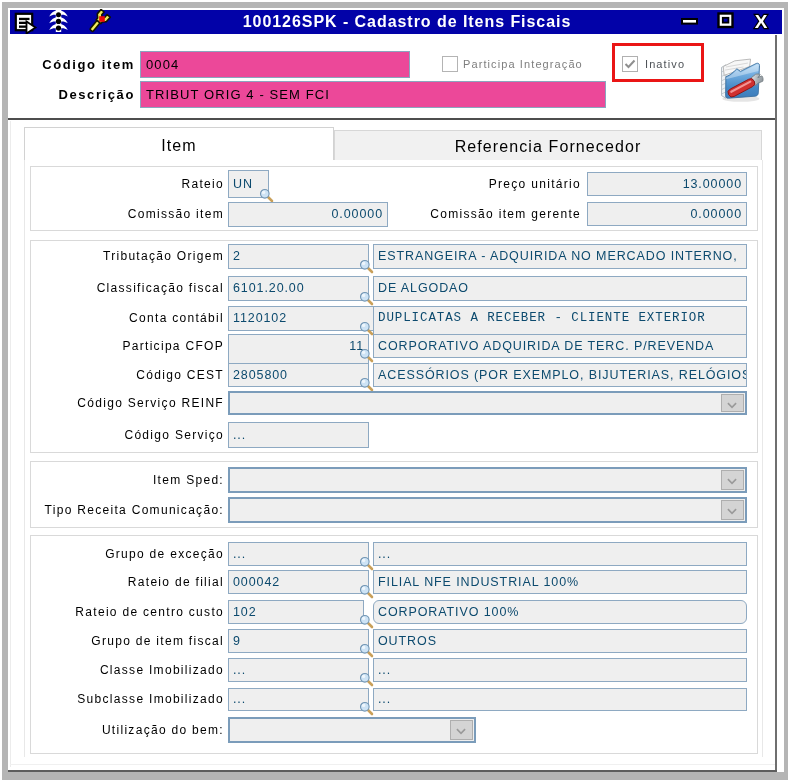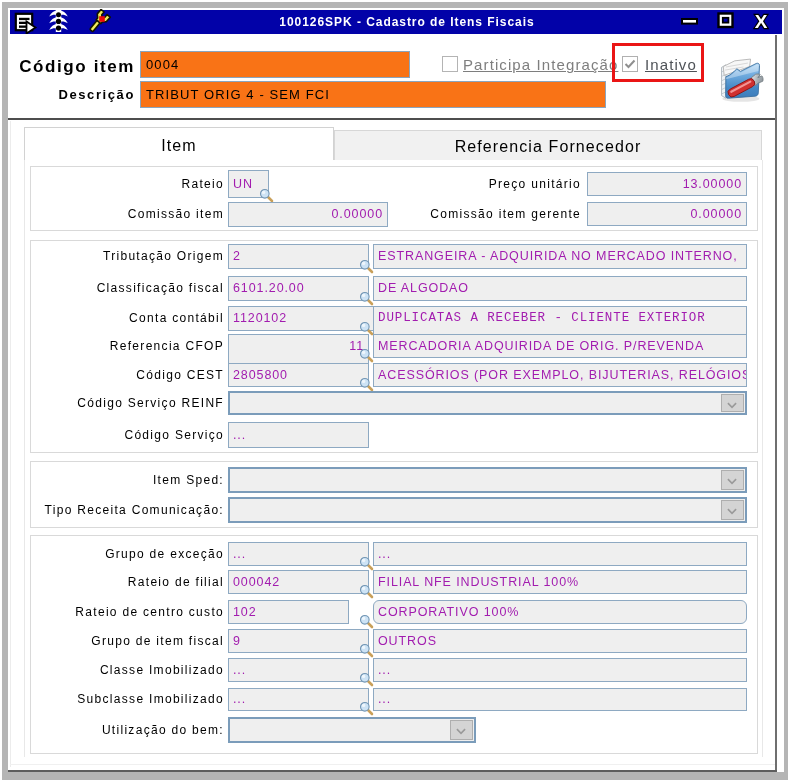--- a/index.html
+++ b/index.html
@@ -3,39 +3,39 @@
 <meta charset="utf-8">
 <style>
   * { margin:0; padding:0; box-sizing:border-box; }
   html,body { width:788px; height:780px; overflow:hidden; background:#fff;
     font-family:"Liberation Sans", sans-serif; }
   .abs { position:absolute; }
   .frame { left:2px; top:2px; width:786px; height:778px; background:#b5b5b5; }
   .win { left:8px; top:8px; width:776px; height:764px; background:#fff; }
   .titlebar { left:10px; top:10px; width:772px; height:24px; background:#0202a8; }
   .title { left:10px; top:10px; width:772px; height:24px; line-height:24px; text-align:center;
-    color:#fff; font-size:12px; font-weight:bold; padding-left:22px; letter-spacing:0.95px; }
+    color:#fff; font-size:16px; font-weight:bold; padding-left:22px; letter-spacing:0.95px; }
   .vline { left:775px; top:35px; width:2px; height:735px; background:#6f6f6f; }
   .hline { left:8px; top:770px; width:769px; height:2px; background:#5e5e5e; }
   .divider { left:8px; top:118px; width:768px; height:2px; background:#4e4e4e; }
   .blb { font-size:13.5px; font-weight:bold; color:#000; text-align:right; white-space:nowrap; letter-spacing:1.6px; }
   .lb { font-size:12px; color:#000; text-align:right; white-space:nowrap;
     right:564px; line-height:24px; letter-spacing:1.3px; }
   .lba { right:207px; }
-  .fld { background:#efefef; border:1px solid #8ea9c2; font-size:12.5px; color:#a21caf;
+  .fld { background:#efefef; border:1px solid #8ea9c2; font-size:12.5px; color:#0c4a6e;
     padding:0 4px; line-height:22px; white-space:nowrap; overflow:hidden; letter-spacing:0.9px; }
-  .hfld { background:#f97316; border:1px solid #8aa5bf; font-size:13px; color:#000;
+  .hfld { background:#ec4899; border:1px solid #8aa5bf; font-size:13px; color:#000;
     padding:0 5px; line-height:26px; white-space:nowrap; overflow:hidden; letter-spacing:1.1px; }
   .rt { text-align:right; }
   .gbox { border:1px solid #d9d9d9; background:#fff; }
   .combo { background:#efefef; border:2px solid #7b9cba; }
   .cbtn { position:absolute; right:1px; top:1px; bottom:1px; width:23px; background:#d4d4d4;
     border:1px solid #aeaeae; }
   .chk { width:16px; height:16px; background:#fff; border:1px solid #b4b4b4; }
-  .cbl { font-size:15px; line-height:17px; white-space:nowrap; letter-spacing:1.1px;text-decoration:underline; }
+  .cbl { font-size:11px; line-height:17px; white-space:nowrap; letter-spacing:1.1px; }
   .tab-act { left:24px; top:127px; width:310px; height:34px; background:#fff;
     border:1px solid #d2d2d2; border-bottom:none; }
   .tab-in { left:334px; top:130px; width:428px; height:31px; background:#f1f1f1;
     border:1px solid #d7d7d7; }
   .tabtxt { width:100%; text-align:center; font-size:16px; color:#000; letter-spacing:1.1px; }
   .page { left:24px; top:160px; width:739px; height:597px; background:#fff;
     border-left:1px solid #e8e8e8; border-right:1px solid #e8e8e8; }
   .redbox { left:612px; top:43px; width:92px; height:39px; border:3.5px solid #ea1515; }
 </style>
 </head>
@@ -76,21 +76,21 @@
   <rect x="2" y="7" width="15" height="4.6" fill="#fff" stroke="#000" stroke-width="2"></rect>
 </svg>
 <svg class="abs" style="left:716px;top:12px" width="20" height="18" viewBox="0 0 20 18">
   <rect x="2.5" y="1.5" width="14" height="13.5" fill="#fff" stroke="#000" stroke-width="2.4"></rect>
   <rect x="6.8" y="5.8" width="5.6" height="4.8" fill="#0202a8" stroke="#000" stroke-width="1.8"></rect>
 </svg>
 <svg class="abs" style="left:749px;top:10px" width="24" height="22" viewBox="0 0 24 22">
   <text x="12" y="17.5" text-anchor="middle" font-family="Liberation Sans" font-weight="bold" font-size="19" fill="#fff" stroke="#000" stroke-width="2.4" paint-order="stroke">X</text>
 </svg>
 
-<div class="abs blb" style="right:653px; top:57px; font-size:17px;">Código item</div>
+<div class="abs blb" style="right:653px; top:57px; font-size:13px;">Código item</div>
 <div class="abs hfld" style="left:140px; top:51px; width:270px; height:27px;">0004</div>
 <div class="abs chk" style="left:442px; top:56px;"></div>
 <div class="abs cbl" style="left:463px; top:56px; color:#7e7e7e;">Participa Integração</div>
 <div class="abs chk" style="left:622px; top:56px; border-color:#b0b0b0;">
   <svg width="14" height="14" viewBox="0 0 14 14">
       <polyline points="2.5,7 5.5,10 11.5,3.5" fill="none" stroke="#8f8f8f" stroke-width="2"></polyline>
     </svg>
 </div>
 <div class="abs cbl" style="left:645px; top:56px; color:#4e5257;">Inativo</div>
 <div class="abs redbox"></div>
@@ -174,23 +174,23 @@
   <circle cx="4.6" cy="4.4" r="1.7" fill="#eef6fc"></circle>
 </svg>
 <div class="abs lb" style="top:306px; line-height:25px;">Conta contábil</div>
 <div class="abs fld" style="left:228px; top:306px; width:159px; height:25px; line-height:23px;">1120102</div>
 <div class="abs fld" style="left:373px; top:306px; width:374px; height:41px; line-height:23px;font-family:Liberation Mono, monospace;">DUPLICATAS A RECEBER - CLIENTE EXTERIOR</div>
 <svg class="abs" style="left:359px;top:321px" width="15" height="15" viewBox="0 0 15 15">
   <line x1="8.5" y1="8.5" x2="13" y2="13" stroke="#c9a05a" stroke-width="2.6" stroke-linecap="round"></line>
   <circle cx="5.8" cy="5.8" r="4.3" fill="#cde3f5" stroke="#7296b4" stroke-width="1.1"></circle>
   <circle cx="4.6" cy="4.4" r="1.7" fill="#eef6fc"></circle>
 </svg>
-<div class="abs lb" style="top:334px; line-height:24px;">Referencia CFOP</div>
+<div class="abs lb" style="top:334px; line-height:24px;">Participa CFOP</div>
 <div class="abs fld rt" style="left:228px; top:334px; width:141px; height:40px; line-height:22px;">11</div>
-<div class="abs fld" style="left:373px; top:334px; width:374px; height:24px; line-height:22px;">MERCADORIA ADQUIRIDA DE ORIG. P/REVENDA</div>
+<div class="abs fld" style="left:373px; top:334px; width:374px; height:24px; line-height:22px;">CORPORATIVO ADQUIRIDA DE TERC. P/REVENDA</div>
 <svg class="abs" style="left:359px;top:348px" width="15" height="15" viewBox="0 0 15 15">
   <line x1="8.5" y1="8.5" x2="13" y2="13" stroke="#c9a05a" stroke-width="2.6" stroke-linecap="round"></line>
   <circle cx="5.8" cy="5.8" r="4.3" fill="#cde3f5" stroke="#7296b4" stroke-width="1.1"></circle>
   <circle cx="4.6" cy="4.4" r="1.7" fill="#eef6fc"></circle>
 </svg>
 <div class="abs lb" style="top:363px; line-height:24px;">Código CEST</div>
 <div class="abs fld" style="left:228px; top:363px; width:141px; height:24px; line-height:22px;">2805800</div>
 <div class="abs fld" style="left:373px; top:363px; width:374px; height:24px; line-height:22px;">ACESSÓRIOS (POR EXEMPLO, BIJUTERIAS, RELÓGIOS</div>
 <svg class="abs" style="left:359px;top:377px" width="15" height="15" viewBox="0 0 15 15">
   <line x1="8.5" y1="8.5" x2="13" y2="13" stroke="#c9a05a" stroke-width="2.6" stroke-linecap="round"></line>
@@ -231,21 +231,21 @@
 </svg>
 <div class="abs lb" style="top:570px; line-height:24px;">Rateio de filial</div>
 <div class="abs fld" style="left:228px; top:570px; width:141px; height:24px; line-height:22px;">000042</div>
 <div class="abs fld" style="left:373px; top:570px; width:374px; height:24px; line-height:22px;">FILIAL NFE INDUSTRIAL 100%</div>
 <svg class="abs" style="left:359px;top:584px" width="15" height="15" viewBox="0 0 15 15">
   <line x1="8.5" y1="8.5" x2="13" y2="13" stroke="#c9a05a" stroke-width="2.6" stroke-linecap="round"></line>
   <circle cx="5.8" cy="5.8" r="4.3" fill="#cde3f5" stroke="#7296b4" stroke-width="1.1"></circle>
   <circle cx="4.6" cy="4.4" r="1.7" fill="#eef6fc"></circle>
 </svg>
 <div class="abs lb" style="top:600px; line-height:24px;">Rateio de centro custo</div>
-<div class="abs fld" style="left:228px; top:600px; width:121px; height:24px; line-height:22px;">102</div>
+<div class="abs fld" style="left:228px; top:600px; width:136px; height:24px; line-height:22px;">102</div>
 <div class="abs fld" style="left:373px; top:600px; width:374px; height:24px; line-height:22px;border-radius:6px;">CORPORATIVO 100%</div>
 <svg class="abs" style="left:359px;top:614px" width="15" height="15" viewBox="0 0 15 15">
   <line x1="8.5" y1="8.5" x2="13" y2="13" stroke="#c9a05a" stroke-width="2.6" stroke-linecap="round"></line>
   <circle cx="5.8" cy="5.8" r="4.3" fill="#cde3f5" stroke="#7296b4" stroke-width="1.1"></circle>
   <circle cx="4.6" cy="4.4" r="1.7" fill="#eef6fc"></circle>
 </svg>
 <div class="abs lb" style="top:629px; line-height:24px;">Grupo de item fiscal</div>
 <div class="abs fld" style="left:228px; top:629px; width:141px; height:24px; line-height:22px;">9</div>
 <div class="abs fld" style="left:373px; top:629px; width:374px; height:24px; line-height:22px;">OUTROS</div>
 <svg class="abs" style="left:359px;top:643px" width="15" height="15" viewBox="0 0 15 15">

